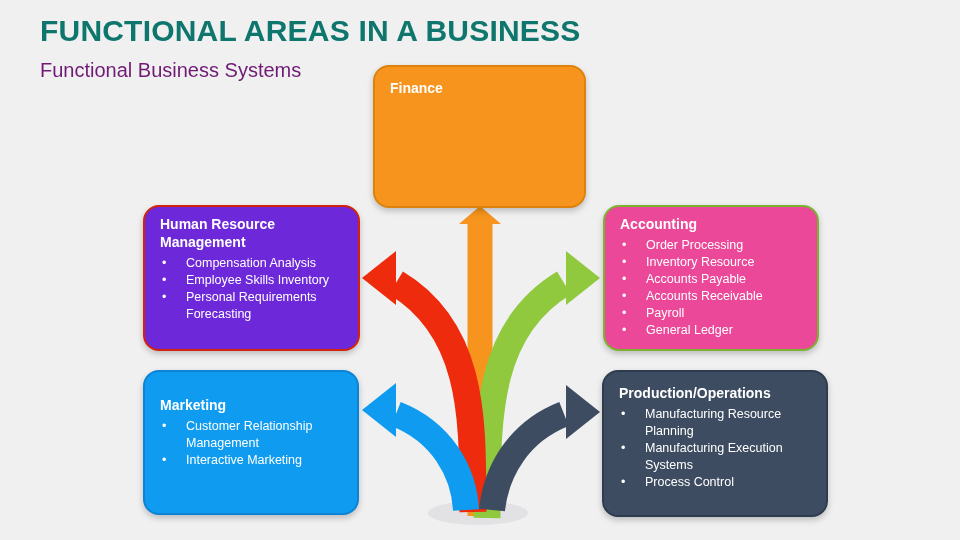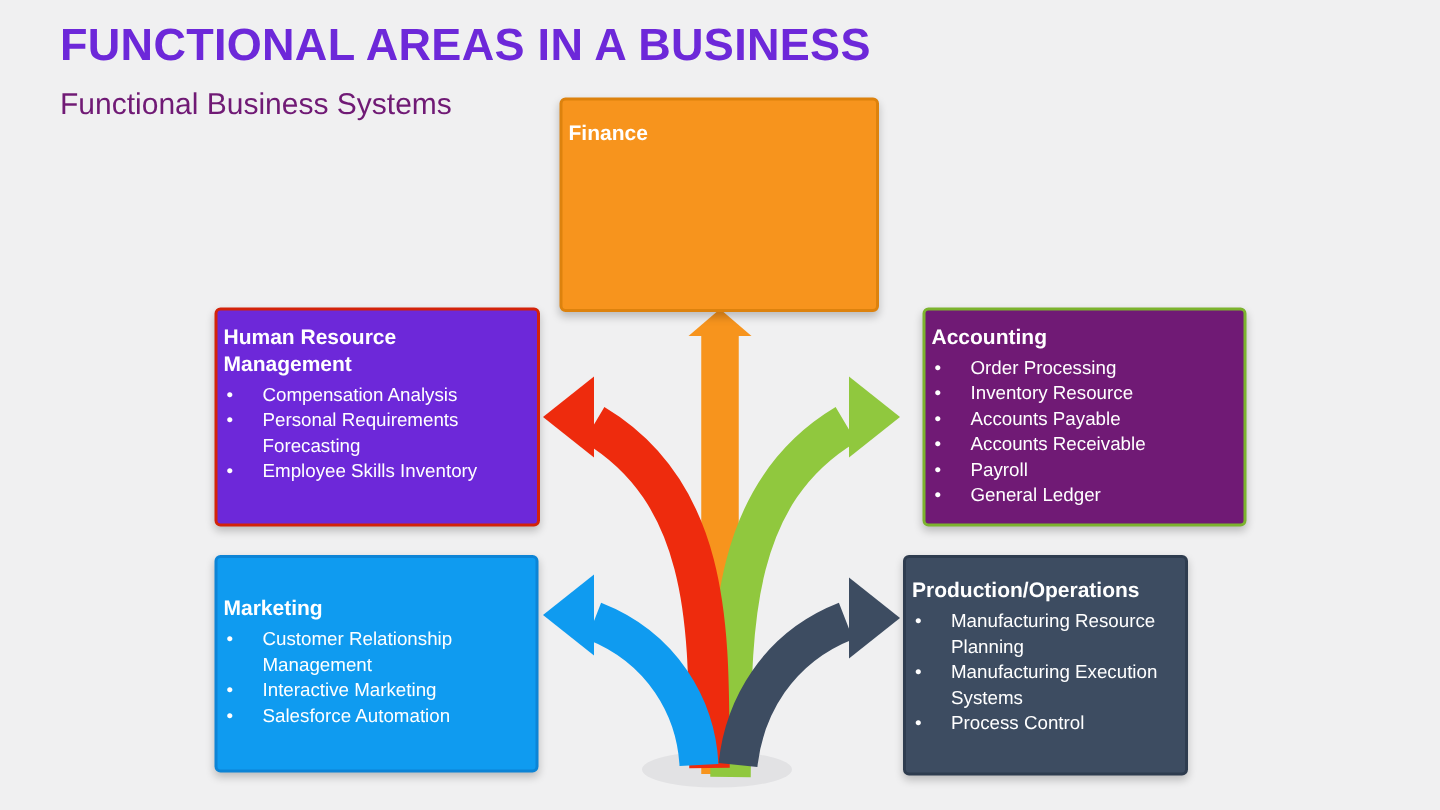--- a/index.html
+++ b/index.html
@@ -28,24 +28,24 @@
   svg.arrows {
     position: absolute;
     left: 0; top: 0;
     width: 960px; height: 540px;
     z-index: 1;
   }
   .box {
     position: absolute;
     z-index: 2;
     box-sizing: border-box;
-    border-radius: 4px;
+    border-radius: 16px;
     border: 2px solid;
     color: #FFFFFF;
-    padding: 10px 12px 8px 4px;
+    padding: 10px 12px 8px 15px;
     box-shadow: 0 3px 6px rgba(0,0,0,0.22);
   }
   .box-title {
     font-weight: bold;
     font-size: 14px;
     line-height: 18px;
     margin-bottom: 4px;
   }
   .box ul {
     list-style: none;
@@ -53,28 +53,28 @@
     padding: 0;
     font-size: 12.5px;
     line-height: 17px;
   }
   .box li { position: relative; padding-left: 26px; }
   .box li::before { content: "\2022"; position: absolute; left: 2px; }
   #box-finance    { left: 373px; top: 65px;  width: 213px; height: 143px; padding-top: 12px; }
   #box-hrm        { left: 143px; top: 205px; width: 217px; height: 146px; padding-top: 8px;  }
   #box-accounting { left: 603px; top: 205px; width: 216px; height: 146px; padding-top: 8px;  }
   #box-marketing  { left: 143px; top: 370px; width: 216px; height: 145px; padding-top: 24px; }
-  #box-production { left: 602px; top: 370px; width: 190px; height: 147px; padding-top: 12px; }
+  #box-production { left: 602px; top: 370px; width: 226px; height: 147px; padding-top: 12px; }
 </style>
 </head>
 <body>
 
 <div class="slide" style="background-color: rgb(240, 240, 241);">
 
-  <div class="slide-title" style="color: #6d28d9; text-align: right;">FUNCTIONAL AREAS IN A BUSINESS</div>
+  <div class="slide-title" style="color: #0f766e; text-align: right;">FUNCTIONAL AREAS IN A BUSINESS</div>
   <div class="slide-subtitle" style="color: #701a75;">Functional Business Systems</div>
 
   <svg class="arrows" viewBox="0 0 960 540">
     <ellipse cx="478" cy="513" rx="50" ry="12" fill="#E2E2E4"></ellipse>
 
     <path d="M480,516 L480,223" fill="none" stroke-width="25" stroke="#F7941D"></path>
     <polygon points="480,206 459,224 501,224" fill="#F7941D"></polygon>
 
     <path d="M487,518 C488,430 482,332 564,283" fill="none" stroke-width="27" stroke="#90C83E"></path>
     <polygon points="600,278 566,251 566,305" fill="#90C83E"></polygon>
@@ -90,43 +90,42 @@
   </svg>
 
   <div class="box" id="box-finance" style="background-color: rgb(247, 148, 29); border-color: rgb(221, 130, 13);">
     <div class="box-title">Finance</div>
   </div>
 
   <div class="box" id="box-hrm" style="background-color: #6d28d9; border-color: rgb(211, 35, 10);">
     <div class="box-title">Human Resource Management</div>
     <ul>
       <li>Compensation Analysis</li>
+      <li>Employee Skills Inventory</li>
       <li>Personal Requirements Forecasting</li>
-      <li>Employee Skills Inventory</li>
     </ul>
   </div>
 
-  <div class="box" id="box-accounting" style="background-color: #701a75; border-color: rgb(124, 179, 46); margin-left: 12px;">
+  <div class="box" id="box-accounting" style="background-color: #ec4899; border-color: rgb(124, 179, 46);">
     <div class="box-title">Accounting</div>
     <ul>
       <li>Order Processing</li>
       <li>Inventory Resource</li>
       <li>Accounts Payable</li>
       <li>Accounts Receivable</li>
       <li>Payroll</li>
       <li>General Ledger</li>
     </ul>
   </div>
 
   <div class="box" id="box-marketing" style="background-color: rgb(15, 155, 240); border-color: rgb(12, 132, 214);">
     <div class="box-title">Marketing</div>
     <ul>
       <li>Customer Relationship Management</li>
       <li>Interactive Marketing</li>
-      <li>Salesforce Automation</li>
     </ul>
   </div>
 
   <div class="box" id="box-production" style="background-color: rgb(61, 76, 97); border-color: rgb(46, 60, 79);">
     <div class="box-title">Production/Operations</div>
     <ul>
       <li>Manufacturing Resource Planning</li>
       <li>Manufacturing Execution Systems</li>
       <li>Process Control</li>
     </ul>

